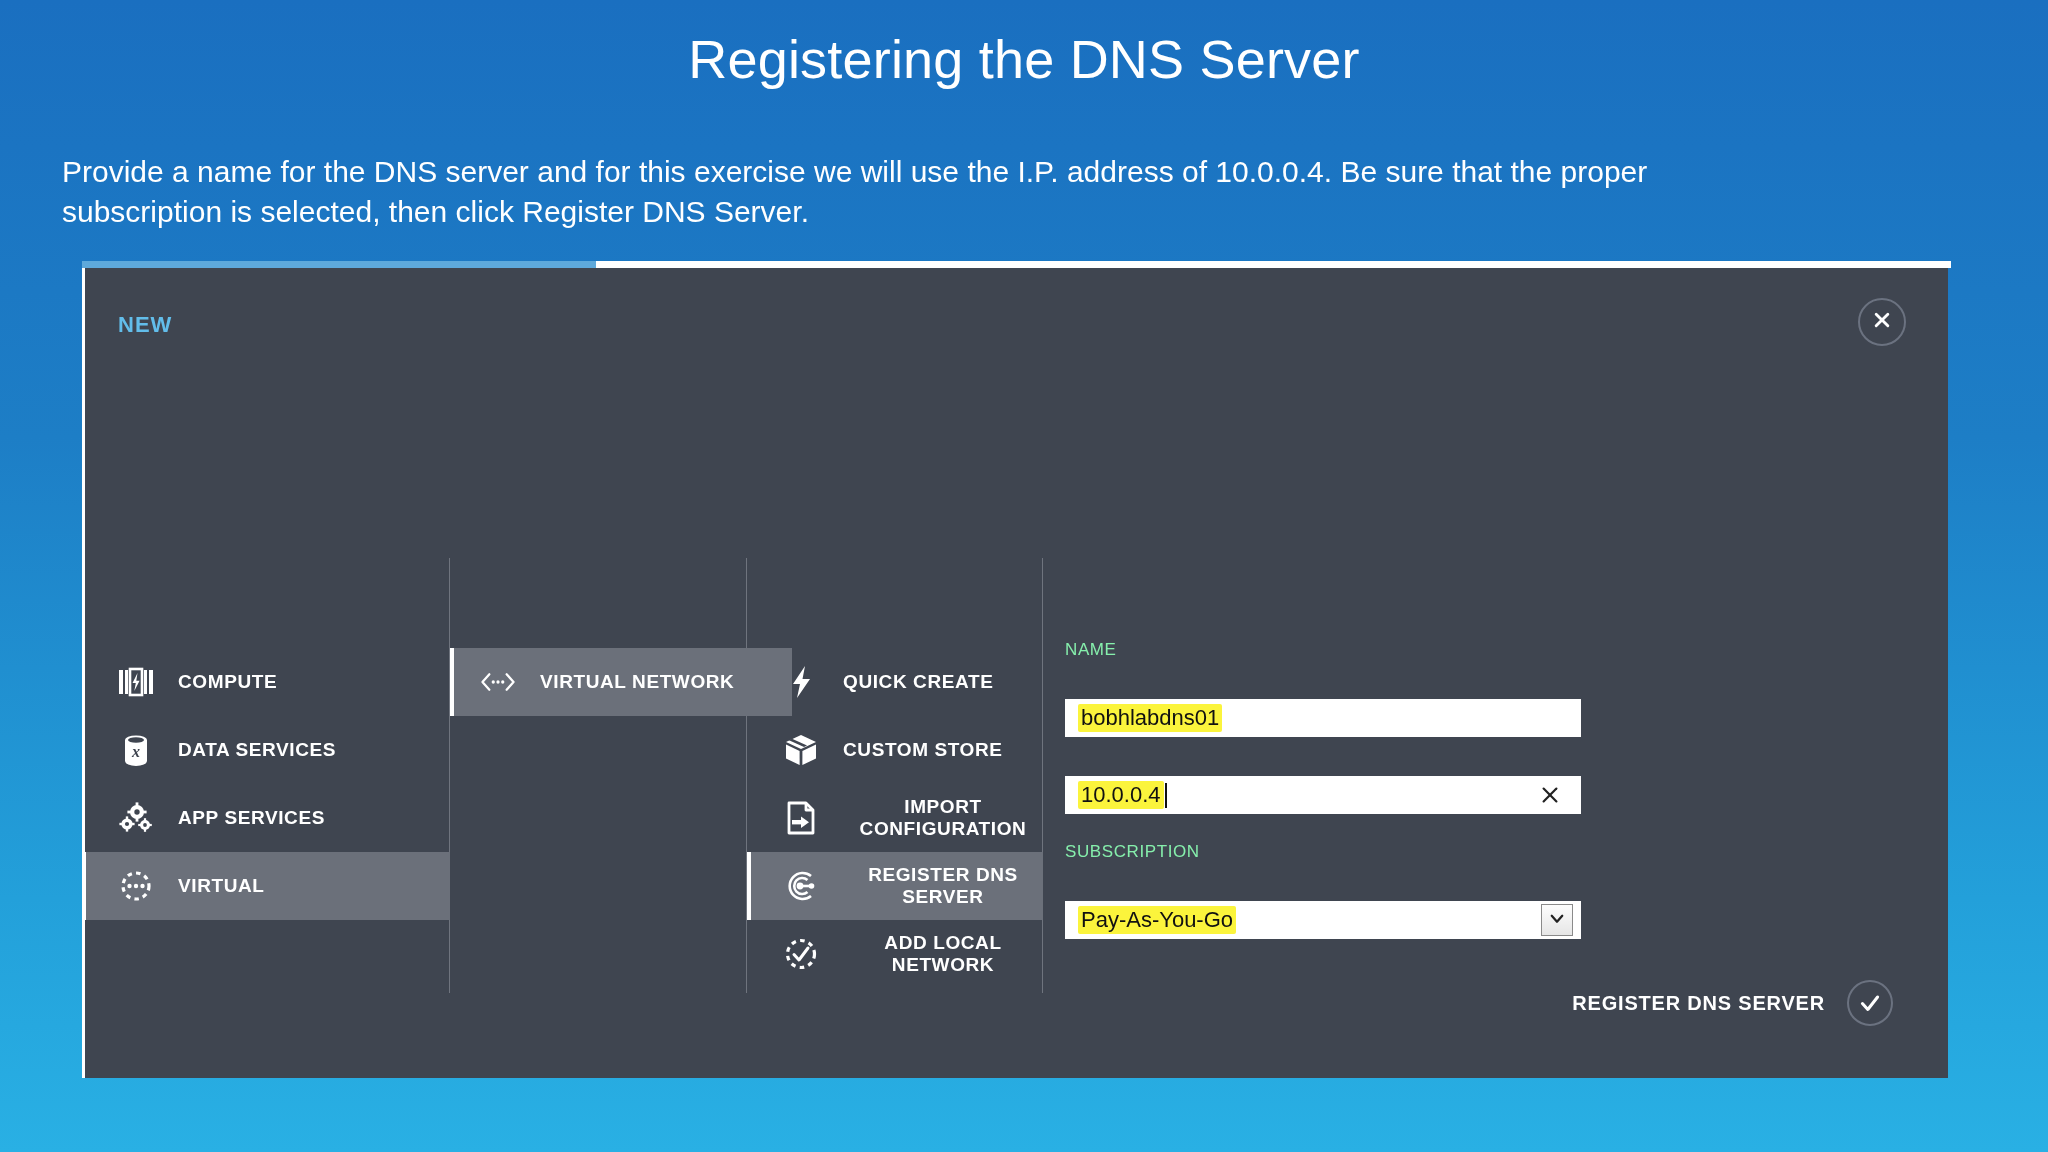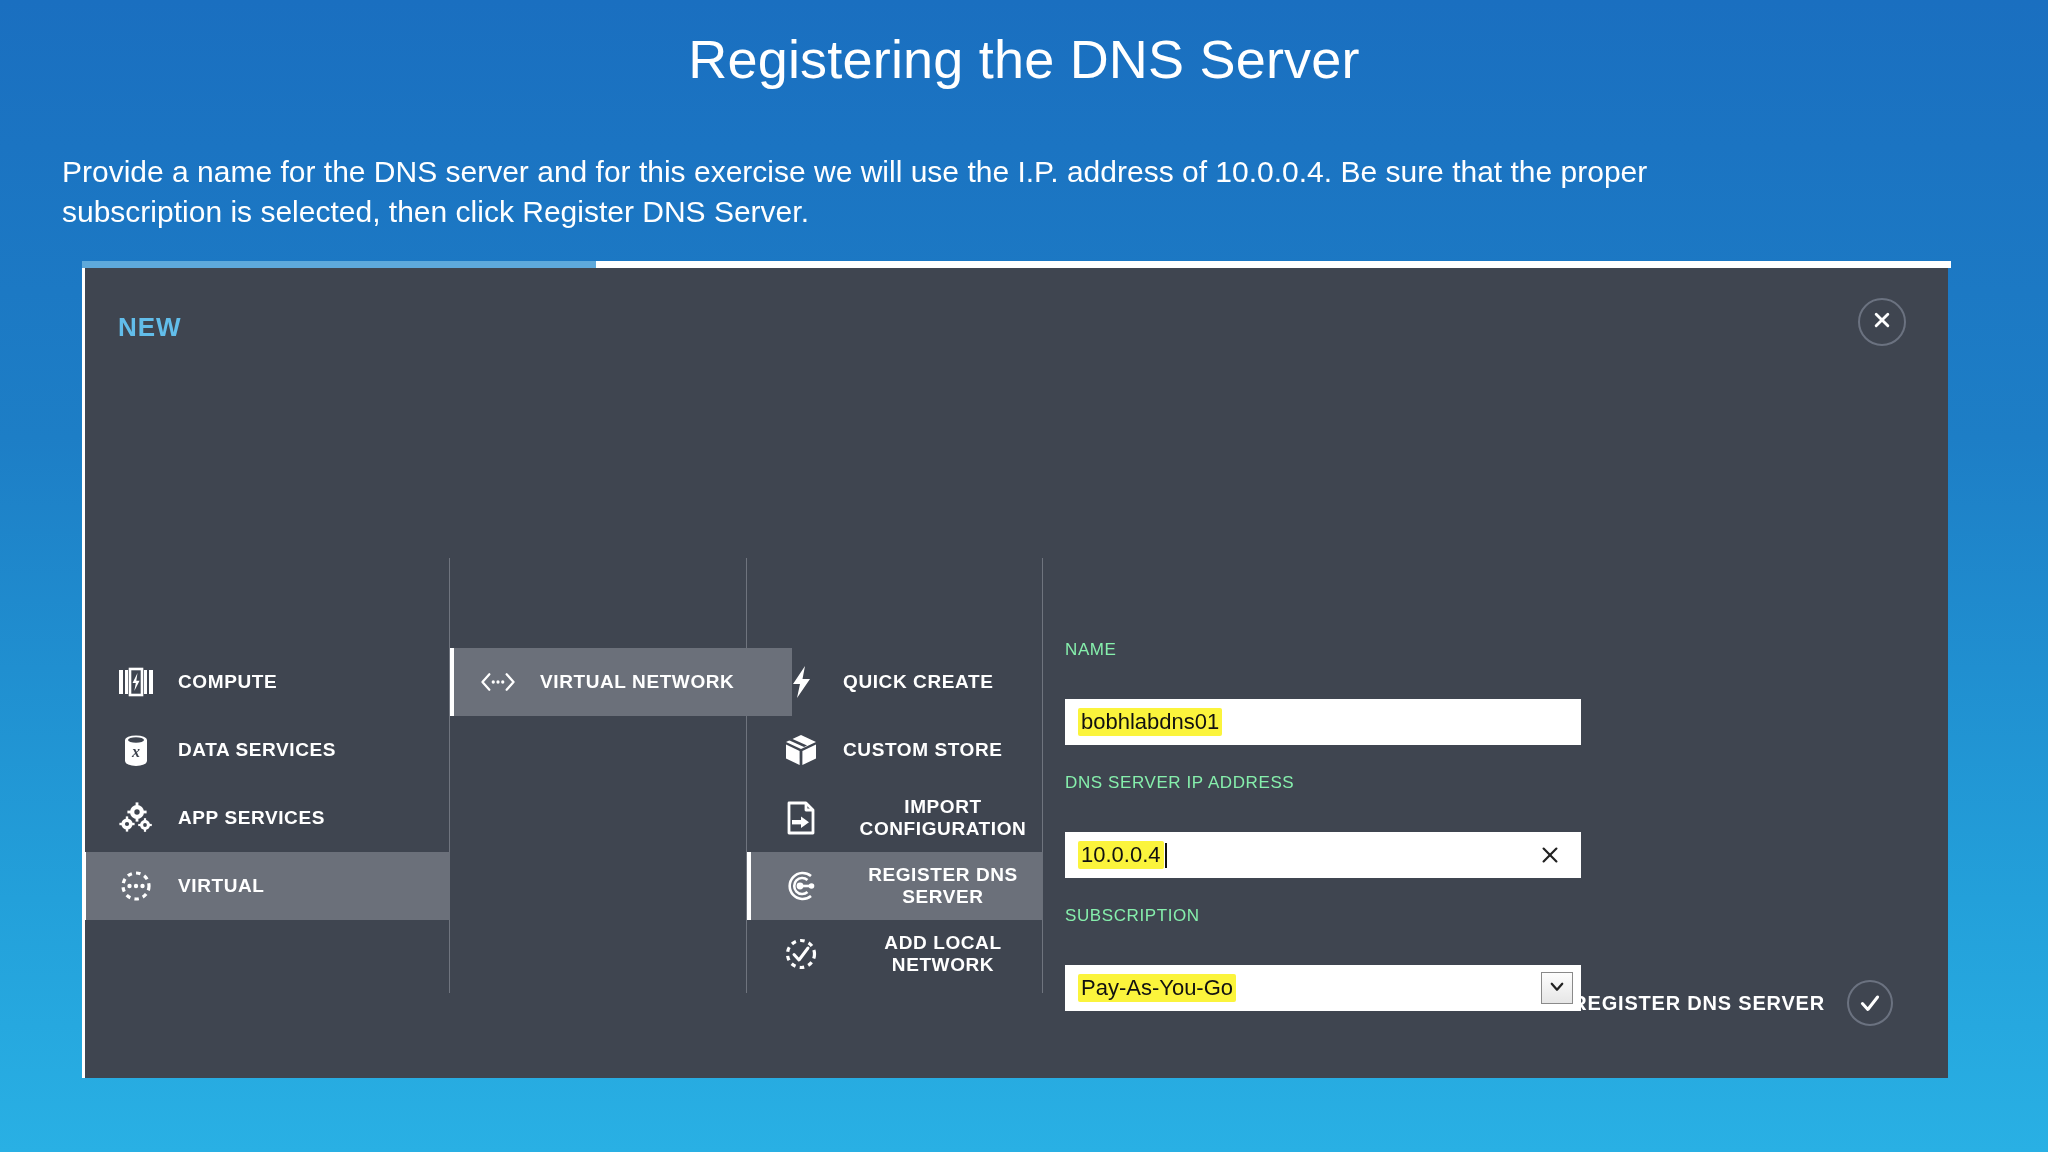--- a/index.html
+++ b/index.html
@@ -32,21 +32,21 @@
   }
   #portal-topbar {
     position: absolute; left: -3px; top: -7px; width: 1869px; height: 7px;
     background: #ffffff; display: flex;
   }
   #portal-topbar .seg-accent { width: 27.5%; height: 100%; background: #5ea9db; }
   #portal-topbar .seg-rest   { flex: 1; height: 100%; background: #ffffff; }
 
   #new-label {
     position: absolute; left: 33px; top: 44px;
-    color: #62bdea; font-size: 26px; font-weight: bold; letter-spacing: 1px;
+    color: #62bdea; font-size: 22px; font-weight: bold; letter-spacing: 1px;
   }
 
   #close-button {
     position: absolute; right: 42px; top: 30px;
     width: 48px; height: 48px; border-radius: 50%;
     border: 2px solid #6b7280;
     display: flex; align-items: center; justify-content: center;
     cursor: pointer;
   }
   #close-button svg { width: 20px; height: 20px; }
@@ -96,21 +96,21 @@
   #actions-list  .menu-row.selected::before { left: 0; }
 
   
   #form-fields { position: absolute; top: 372px; left: 22px; width: 520px; }
   .field { margin-bottom: 28px; }
   .field-label {
     color: #86efac; font-size: 17px; font-weight: normal;
     letter-spacing: 0.6px; margin-bottom: 9px;
   }
   .field-input {
-    position: relative; width: 516px; height: 46px;
+    position: relative; width: 516px; height: 38px;
     background: #ffffff; display: flex; align-items: center; margin-top: 39px;
   }
   .field-value {
     margin-left: 13px; color: #111111; font-size: 22px;
     background: #fbf43c; padding: 1px 3px; border-radius: 2px;
   }
   .caret {
     display: inline-block; width: 2px; height: 25px;
     background: #111; margin-left: 1px; vertical-align: -4px;
   }
@@ -340,21 +340,20 @@
     <div id="form-fields">
 
       <div class="field">
         <div class="field-label">NAME</div>
         <div class="field-input">
           <span class="field-value">bobhlabdns01</span>
         </div>
       </div>
 
       <div class="field">
-        <div class="field-label">DNS SERVER IP ADDRESS</div>
         <div class="field-input">
           <span class="field-value">10.0.0.4</span>
           <span class="caret"></span>
           <span class="clear-btn">
             <svg viewBox="0 0 24 24" fill="none" stroke="#222222" stroke-width="2.4" stroke-linecap="round">
               <line x1="5" y1="5" x2="19" y2="19"></line>
                 <line x1="19" y1="5" x2="5" y2="19"></line>
             </svg>
           </span>
         </div>

